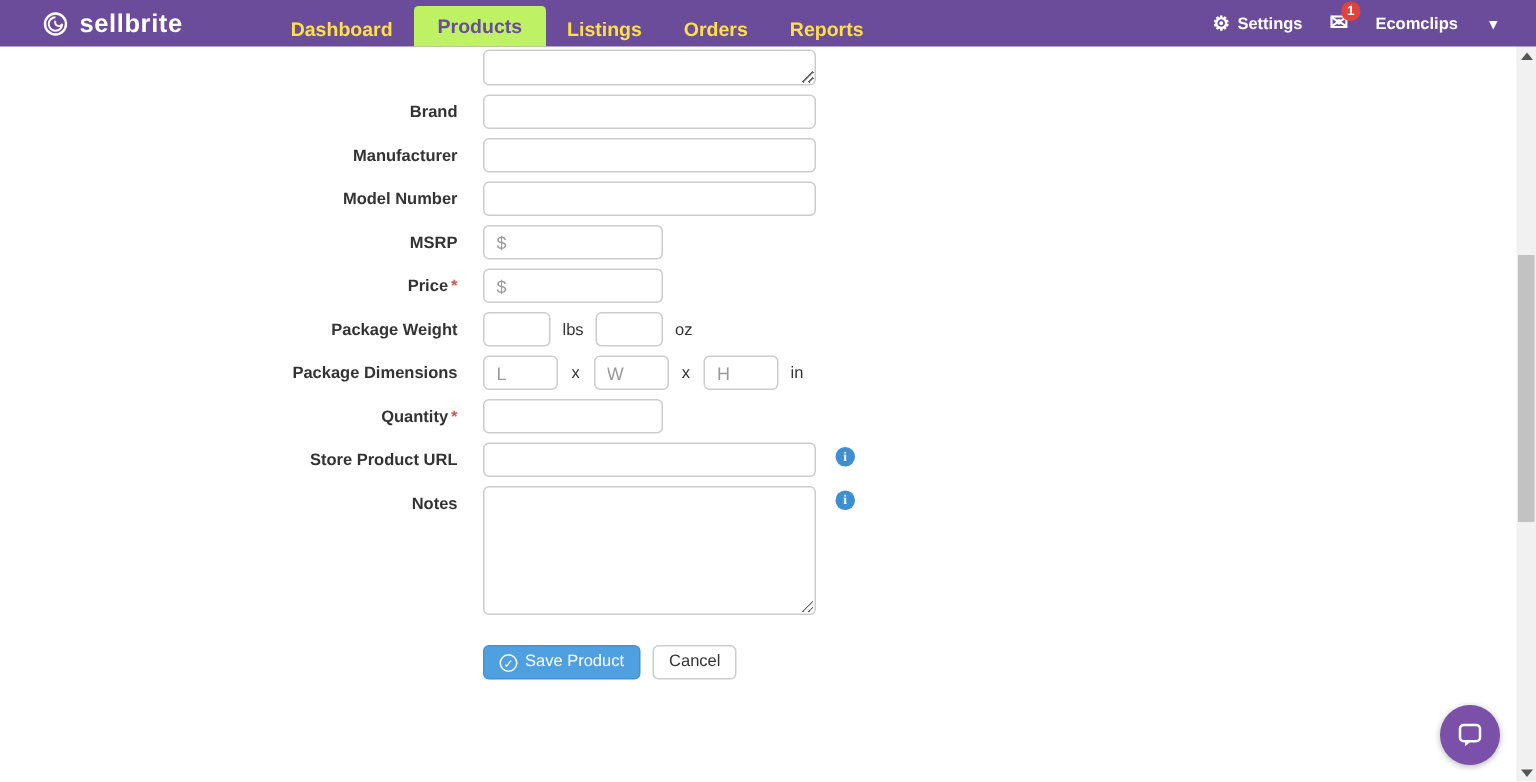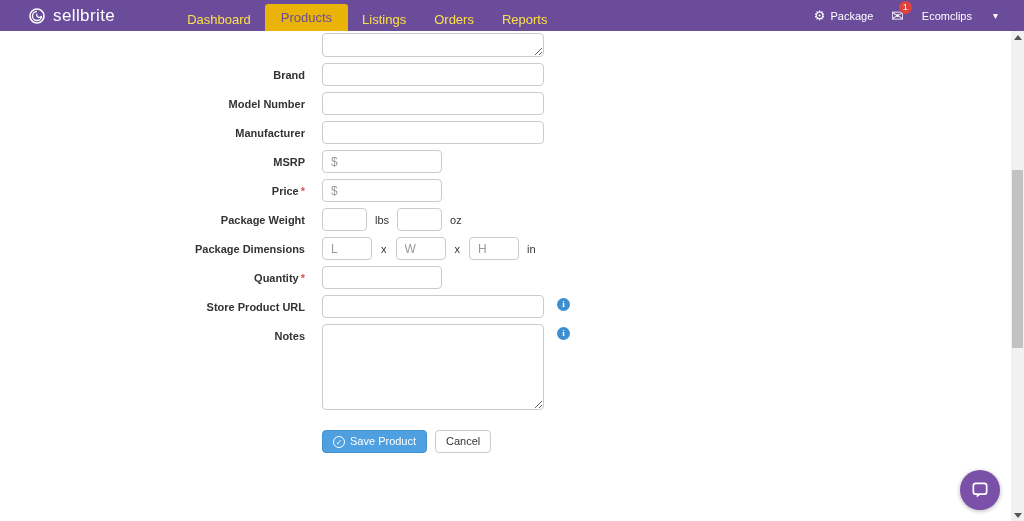--- a/index.html
+++ b/index.html
@@ -6,28 +6,28 @@
   html,body { margin:0; padding:0; }
   body {
     width:1024px; height:521px; overflow:hidden; position:relative;
     background:#ffffff;
     font-family:"Liberation Sans", sans-serif;
   }
 
   
   .navbar {
     position:absolute; top:0; left:0; width:1024px; height:31px;
-    background:#6b4c9b; display:flex; align-items:stretch; z-index:5;
+    background:#6b4c9b; display:flex; align-items:stretch; z-index:5;font-weight:bold;
   }
   .brand { margin-left:28px; display:flex; align-items:center; gap:7px; cursor:pointer; }
   .brand-text { color:#fff; font-size:17px; letter-spacing:.4px; }
   .nav-items { display:flex; margin-left:58px; }
   .nav-item { padding:4px 14px; line-height:31px; color:#fde047; font-size:13px; cursor:pointer; text-decoration:none; }
   .nav-item.active {
-    background:#eab308; color:#6b4c9b; margin-top:4px; line-height:27px;
+    background:#bef264; color:#6b4c9b; margin-top:4px; line-height:27px;
     border-radius:3px 3px 0 0; padding:0 16px;
   }
   .nav-right { margin-left:auto; margin-right:26px; display:flex; align-items:center; gap:18px; }
   .nav-right .settings { display:flex; align-items:center; gap:5px; color:#fff; font-size:11px; cursor:pointer; }
   .gear-glyph { font-size:13px; color:#fff; line-height:1; }
   .mail { position:relative; cursor:pointer; }
   .envelope-glyph { font-size:15px; color:#fff; line-height:1; }
   .badge {
     position:absolute; top:-6px; right:-8px; background:#e0433c; color:#fff;
     font-size:9px; min-width:13px; height:13px; line-height:13px; text-align:center;
@@ -114,21 +114,21 @@
   <div class="nav-items">
     <a class="nav-item">Dashboard</a>
     <a class="nav-item active">Products</a>
     <a class="nav-item">Listings</a>
     <a class="nav-item">Orders</a>
     <a class="nav-item">Reports</a>
   </div>
   <div class="nav-right">
     <div class="settings">
       <span class="gear-glyph">⚙</span>
-      <span>Package</span>
+      <span>Settings</span>
     </div>
     <div class="mail">
       <span class="envelope-glyph">✉</span>
       <span class="badge">1</span>
     </div>
     <div class="account">
       <span>Ecomclips</span>
       <span class="caret-glyph">▾</span>
     </div>
   </div>
@@ -144,28 +144,28 @@
   </div>
 
   <div class="form-row">
     <div class="form-label">Brand</div>
     <div class="form-control-col">
       <input type="text" class="txt w-full" style="">
     </div>
   </div>
 
   <div class="form-row">
+    <div class="form-label">Manufacturer</div>
+    <div class="form-control-col">
+      <input type="text" class="txt w-full" style="">
+    </div>
+  </div>
+
+  <div class="form-row">
     <div class="form-label">Model Number</div>
-    <div class="form-control-col">
-      <input type="text" class="txt w-full" style="">
-    </div>
-  </div>
-
-  <div class="form-row">
-    <div class="form-label">Manufacturer</div>
     <div class="form-control-col">
       <input type="text" class="txt w-full" style="">
     </div>
   </div>
 
   <div class="form-row">
     <div class="form-label">MSRP</div>
     <div class="form-control-col">
       <input type="text" class="txt w-price" placeholder="$" style="">
     </div>

